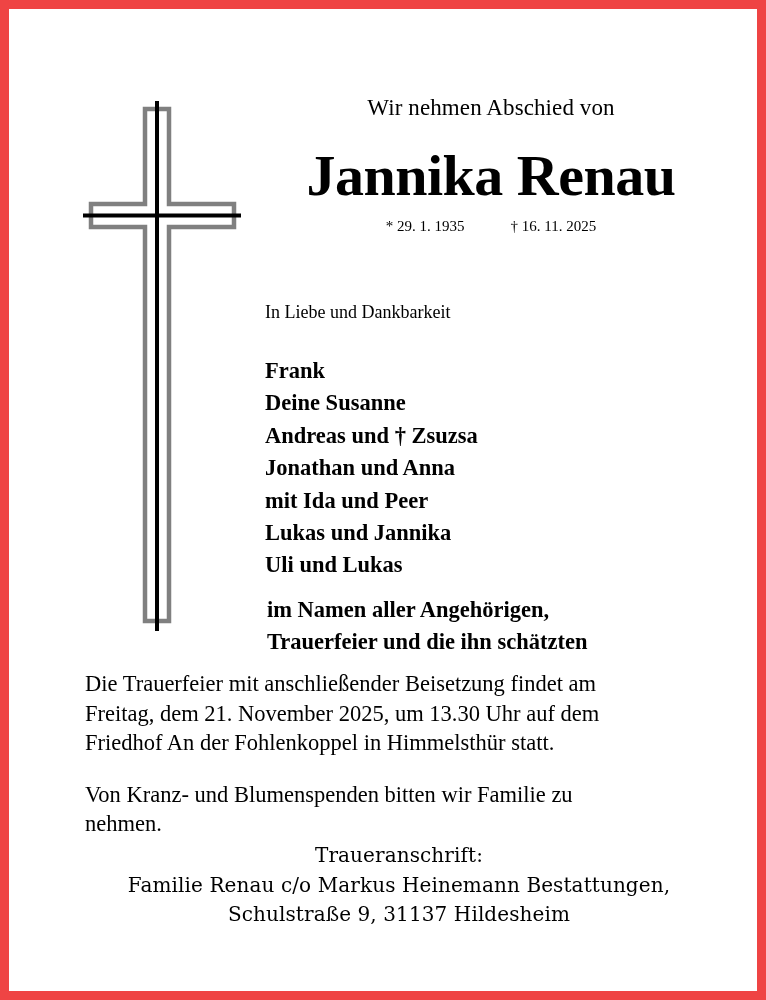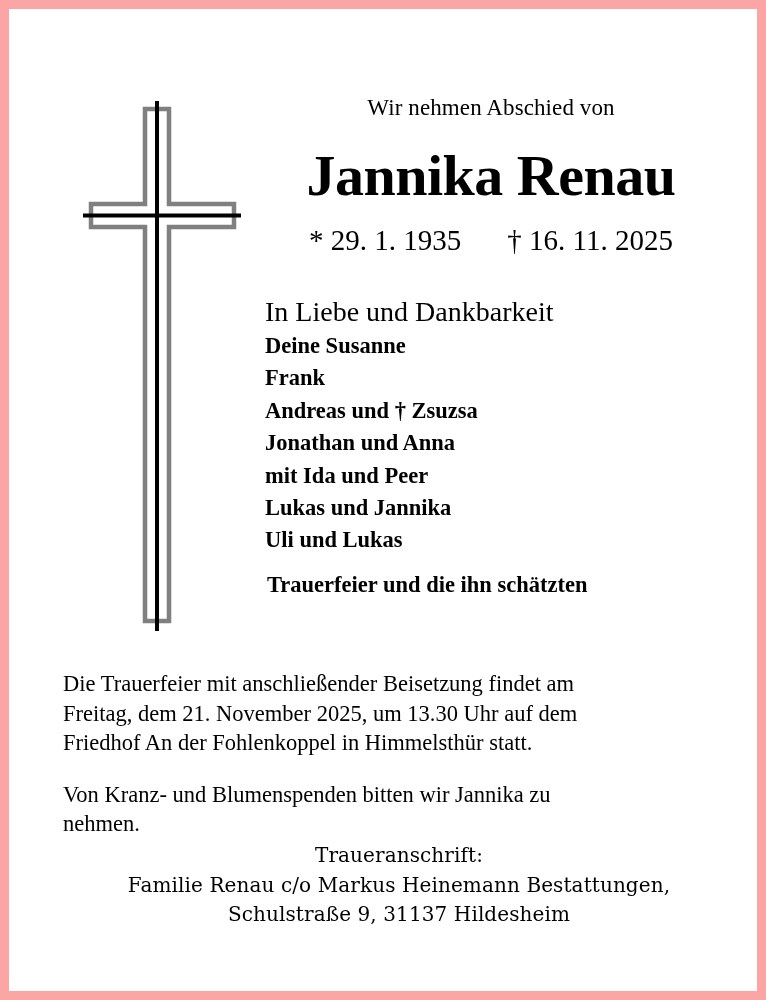--- a/index.html
+++ b/index.html
@@ -15,21 +15,21 @@
     overflow: hidden;
   }
 
   
   .notice {
     position: relative;
     box-sizing: border-box;
     width: 766px;
     height: 1000px;
     background: #84cc16;
-    border: 9px solid #fca5a5;
+    border: 9px solid #ef4444;
   }
 
   .inner {
     position: relative;
     width: 100%;
     height: 100%;
     background: #ffffff;
   }
 
   
@@ -57,59 +57,58 @@
   }
   .deceased-name {
     font-weight: bold;
     font-size: 58px;
     line-height: 70px;
     letter-spacing: -0.5px;
     margin-top: 18px;
     white-space: nowrap;
   }
   .dates {
-    font-size: 29px;
+    font-size: 15px;
     line-height: 30px;
-    margin-top: 14px;
     white-space: nowrap;
   }
   .dates .date-birth { margin-right: 46px; }
 
   
   .dedication {
     position: absolute;
     left: 256px;
     top: 289px;
     width: 462px;
   }
   .dedication-lead {
-    font-size: 28px;
+    font-size: 18px;
     line-height: 28px;
-    margin-bottom: 4px;
+    margin-bottom: 29px;
   }
   .family-list {
     font-weight: bold;
     font-size: 22.5px;
     line-height: 32.4px;
   }
   .family-list .fam-line { white-space: nowrap; }
 
   .closing {
     font-weight: bold;
     font-size: 22.5px;
     line-height: 32.4px;
     margin-top: 12px;
     padding-left: 2px;
   }
   .closing .close-line { white-space: nowrap; }
 
   
   .body-block {
     position: absolute;
-    left: 54px;
+    left: 76px;
     top: 660px;
     width: 630px;
   }
   .para {
     font-size: 22.5px;
     line-height: 29.5px;
     margin: 0 0 22px 0;
   }
   .para:last-child { margin-bottom: 0; }
   .para .pline { display: block; white-space: nowrap; }
@@ -152,42 +151,43 @@
       <div class="deceased-name">Jannika Renau</div>
       <div class="dates">
         <span class="date-birth">* 29. 1. 1935</span><span class="date-death">† 16. 11. 2025</span>
       </div>
     </div>
 
     <div class="dedication">
       <div class="dedication-lead">In Liebe und Dankbarkeit</div>
 
       <div class="family-list">
+        <div class="fam-line">Frank</div>
         <div class="fam-line">Deine Susanne</div>
-        <div class="fam-line">Frank</div>
         <div class="fam-line">Andreas und † Zsuzsa</div>
         <div class="fam-line">Jonathan und Anna</div>
         <div class="fam-line">mit Ida und Peer</div>
         <div class="fam-line">Lukas und Jannika</div>
         <div class="fam-line">Uli und Lukas</div>
       </div>
 
       <div class="closing">
+        <div class="close-line">im Namen aller Angehörigen,</div>
         <div class="close-line">Trauerfeier und die ihn schätzten</div>
       </div>
     </div>
 
     <div class="body-block">
       <p class="para">
         <span class="pline">Die Trauerfeier mit anschließender Beisetzung findet am</span>
         <span class="pline">Freitag, dem 21. November 2025, um 13.30 Uhr auf dem</span>
         <span class="pline">Friedhof An der Fohlenkoppel in Himmelsthür statt.</span>
       </p>
       <p class="para">
-        <span class="pline">Von Kranz- und Blumenspenden bitten wir Jannika zu</span>
+        <span class="pline">Von Kranz- und Blumenspenden bitten wir Familie zu</span>
         <span class="pline">nehmen.</span>
       </p>
     </div>
 
     <div class="address-block">
       <span class="aline">Traueranschrift:</span>
       <span class="aline">Familie Renau c/o Markus Heinemann Bestattungen,</span>
       <span class="aline">Schulstraße 9, 31137 Hildesheim</span>
     </div>
 

